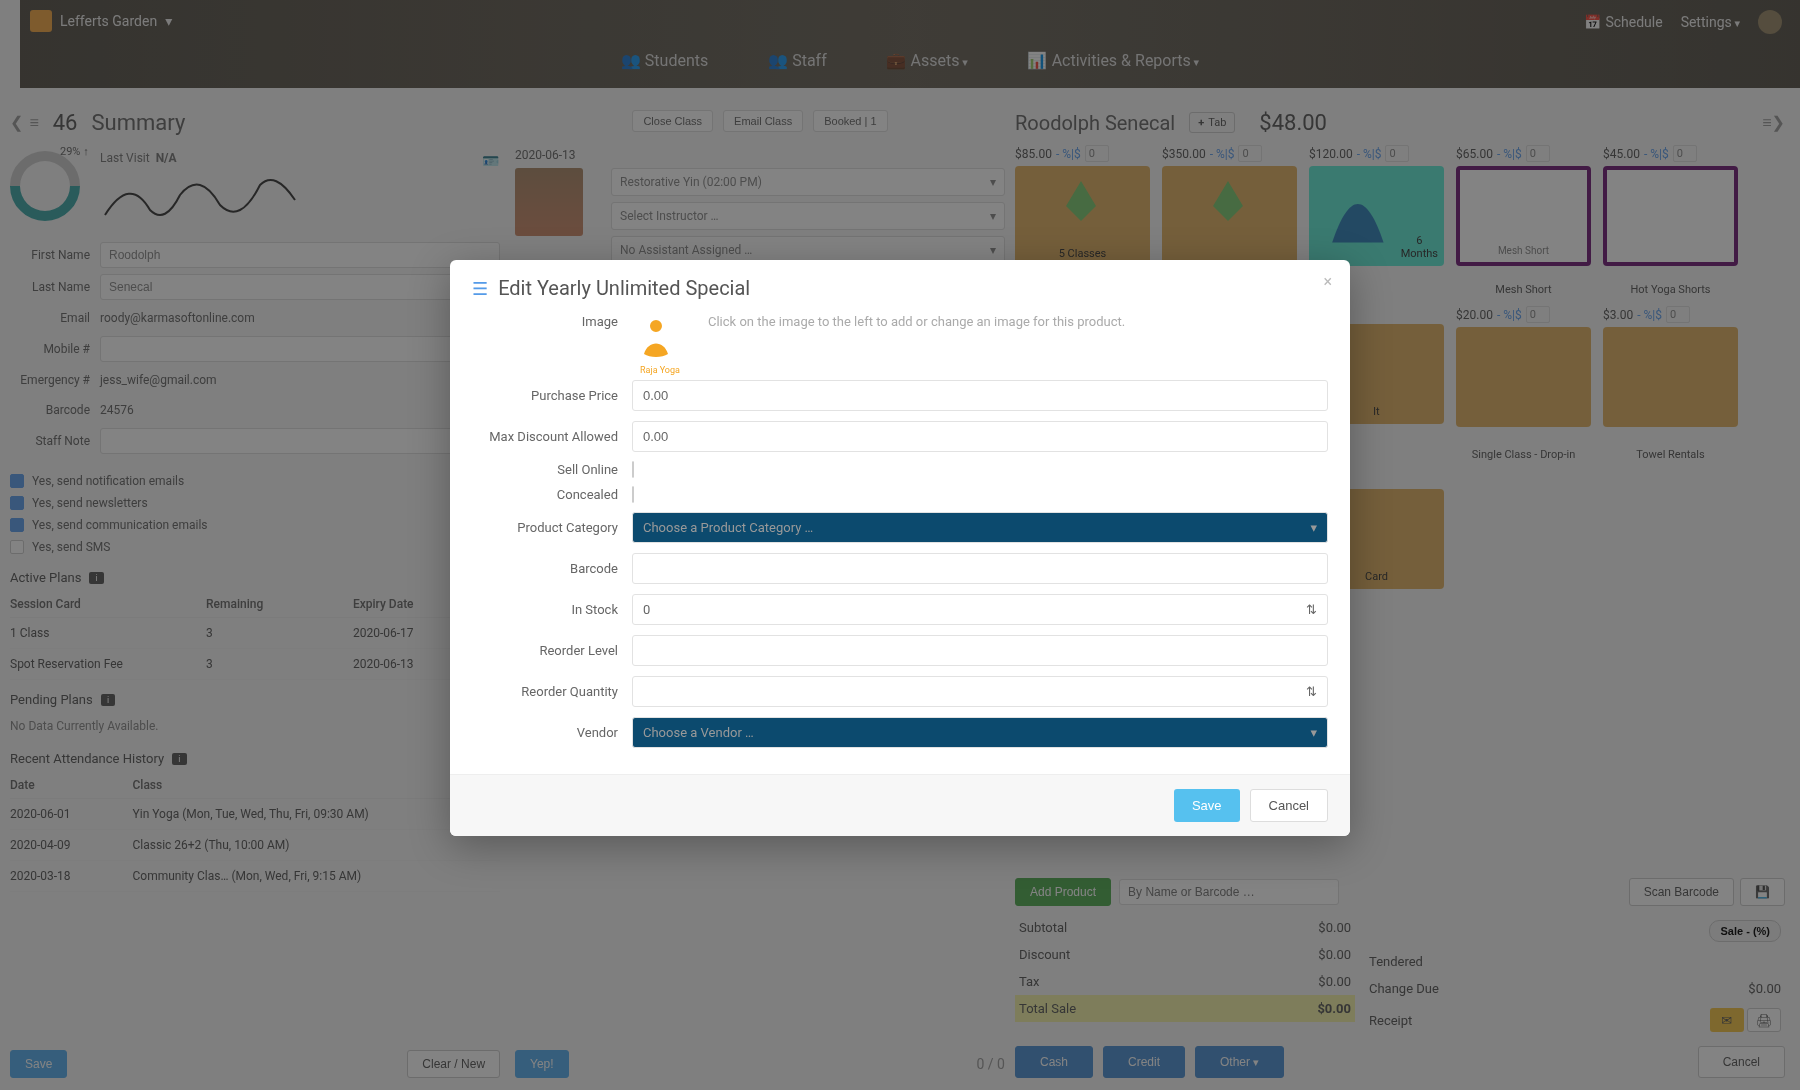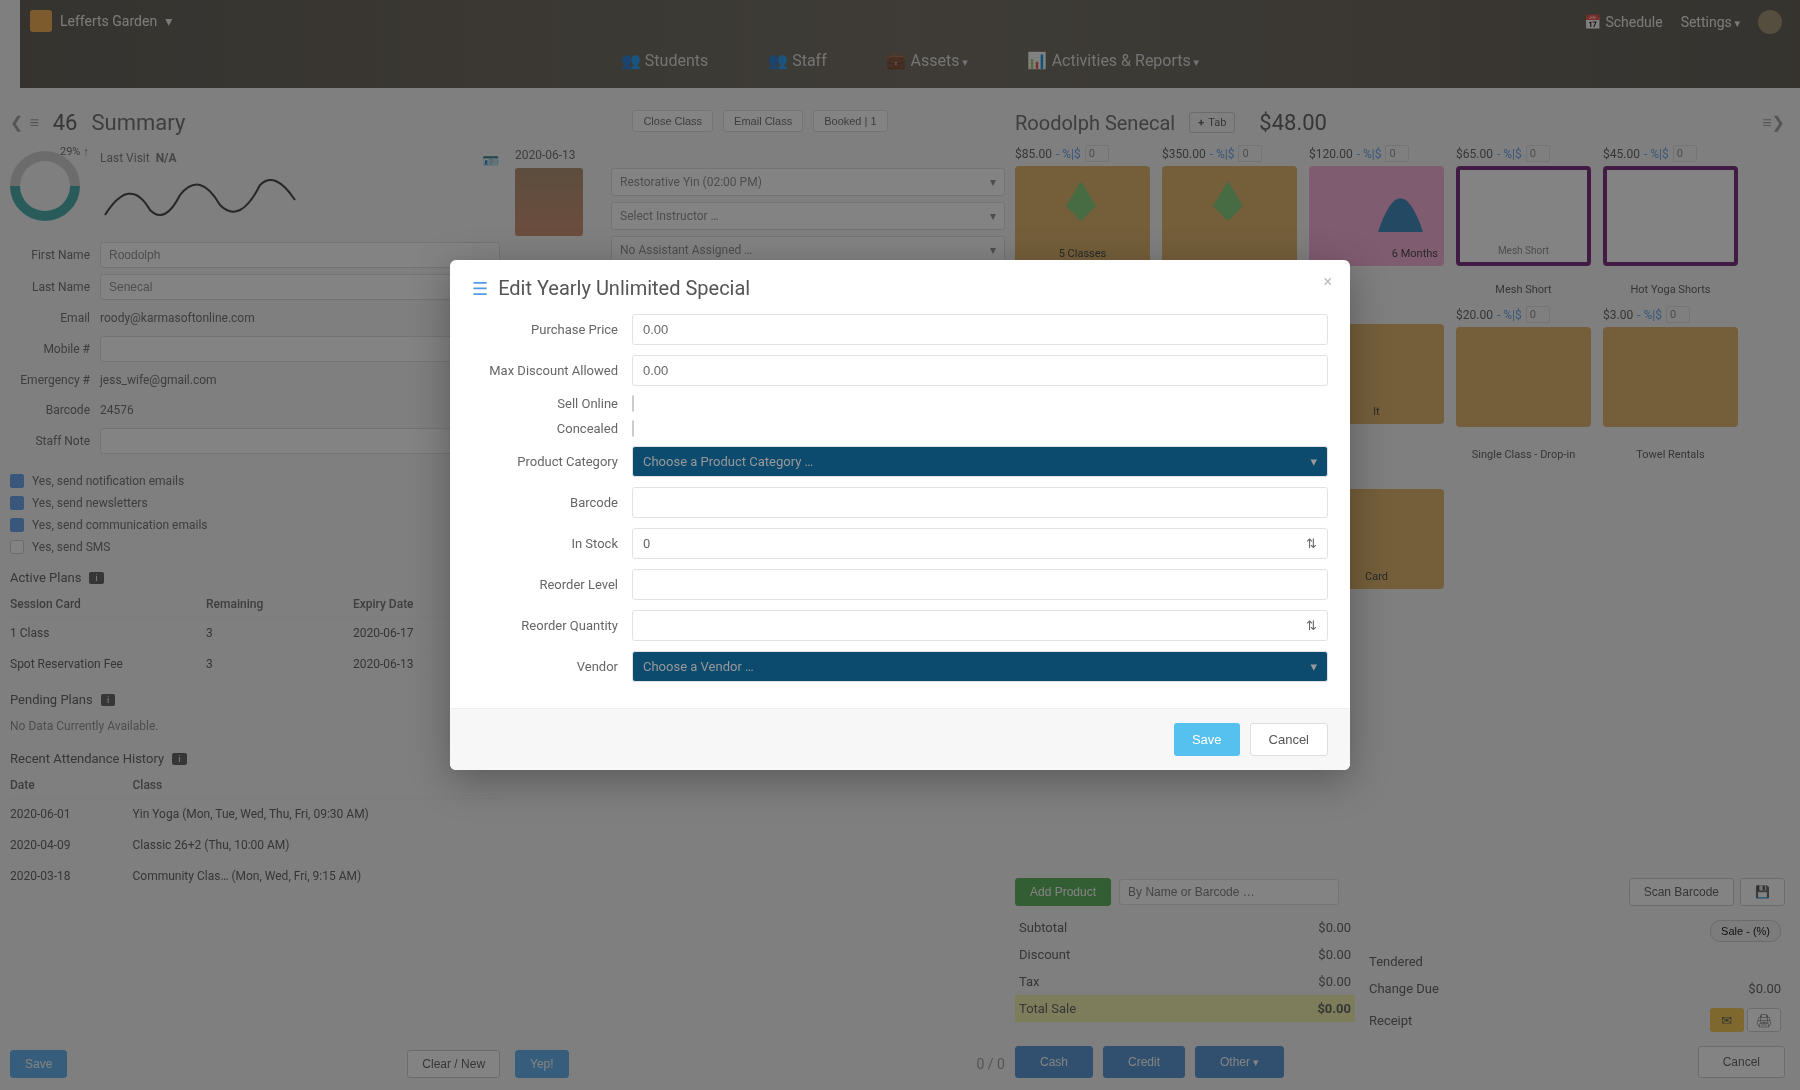--- a/index.html
+++ b/index.html
@@ -77,40 +77,40 @@
 .pos-head .coll { margin-left: auto; color: #999; font-size: 16px; }
 
 .prod-row { display: flex; gap: 12px; margin-top: 10px; }
 .prod-cell { width: 135px; }
 .price-line { display: flex; align-items: center; gap: 4px; font-size: 12px; color: #555; padding-bottom: 4px; white-space: nowrap; }
 .price-line .link { color: #5c9ded; }
 .price-line .qty { border: 1px solid #ddd; border-radius: 2px; width: 24px; padding: 1px 3px; font-size: 11px; color: #888; }
 .tile { height: 100px; border-radius: 4px; position: relative; display: flex; align-items: flex-end; justify-content: center; padding: 6px; font-size: 11px; color: #333; text-align: center; }
 .tile.t-green { background: linear-gradient(135deg, #e0b060, #e0b060); }
 .tile.t-green .glyph { position: absolute; top: 10px; left: 30%; width: 50px; height: 50px; }
-.tile.t-blue { background: #f9a8d4; flex-direction: column; }
+.tile.t-blue { background: #5eead4; }
 .tile.t-white { background: #fff; border: 4px solid #701a75; }
 .tile.t-tan { background: #e0b060; }
 .tile .lab { background: rgba(255,255,255,0.0); }
 .tile.below .lab { position: absolute; bottom: -34px; left: 0; right: 0; color: #555; }
 .prod-cell.below-space { margin-bottom: 34px; }
 
 .pos-grid2 { margin-top: 6px; }
 
 .pos-bottom { position: absolute; bottom: 12px; left: 1015px; width: 770px; }
 .addp-row { display: flex; gap: 8px; align-items: center; margin-bottom: 8px; }
 .addp-row .search { border: 1px solid #ddd; border-radius: 3px; padding: 5px 8px; font-size: 12px; color: #aaa; flex: 0 0 220px; }
 .addp-row .scan { margin-left: auto; display: flex; gap: 6px; }
 .totals-row { display: flex; gap: 10px; }
 .totals-left { flex: 0 0 340px; }
 .totals-left .line { display: flex; justify-content: space-between; padding: 6px 4px; font-size: 13px; }
 .totals-left .hl { background: #f3f2a6; }
 .totals-right { flex: 1; }
 .totals-right .line { display: flex; justify-content: space-between; align-items: center; padding: 6px 4px; font-size: 13px; }
-.totals-right .sale-btn { border: 1px solid #ccc; border-radius: 10px; padding: 4px 10px; font-size: 11px; }
+.totals-right .sale-btn { border: 1px solid #ccc; border-radius: 10px; padding: 4px 10px; font-size: 11px; font-weight: bold; }
 .totals-right .ic { width: 34px; height: 24px; border-radius: 3px; display: inline-flex; align-items: center; justify-content: center; }
 .totals-right .ic.mail { background: #f4c443; }
 .totals-right .ic.print { background: #fff; border: 1px solid #ccc; }
 .pay-row { display: flex; gap: 10px; margin-top: 8px; }
 .pay-row .btn { padding: 8px 24px; }
 
 
 .overlay { position: absolute; inset: 0; background: rgba(30,30,30,0.55); display: flex; align-items: flex-start; justify-content: center; padding-top: 260px; }
 .modal { width: 900px; background: #fff; border-radius: 6px; box-shadow: 0 10px 40px rgba(0,0,0,0.3); overflow: hidden; }
 .modal-head { padding: 16px 22px 10px; display: flex; align-items: center; gap: 10px; position: relative; }
@@ -484,20 +484,32 @@
 </div>
 
 <div class="overlay">
   <div class="modal">
     <div class="modal-head">
       <span class="ico">☰</span>
       <span class="title">Edit Yearly Unlimited Special</span>
       <span class="close">×</span>
     </div>
     <div class="modal-body">
+      <div class="mf-row img-row">
+        <label>Image</label>
+        <div class="field" style="display:flex;align-items:flex-start">
+          <div class="prod-logo">
+            <svg class="logo-svg" viewBox="0 0 48 48">
+                <path fill="#f5a623" d="M24 6 a6 6 0 1 1 0 12 a6 6 0 1 1 0 -12 M12 40 c4 -14 20 -14 24 0 c-6 4 -18 4 -24 0"></path>
+              </svg>
+            <div style="font-size:9px;color:#f5a623;text-align:center">Raja Yoga</div>
+          </div>
+          <span class="txt-light">Click on the image to the left to add or change an image for this product.</span>
+        </div>
+      </div>
       <div class="mf-row">
           <label>Purchase Price</label>
           <div class="field"><input class="txt" value="0.00" style=""></div>
         </div>
       <div class="mf-row">
           <label>Max Discount Allowed</label>
           <div class="field"><input class="txt" value="0.00" style=""></div>
         </div>
       <div class="mf-row">
           <label>Sell Online</label>

